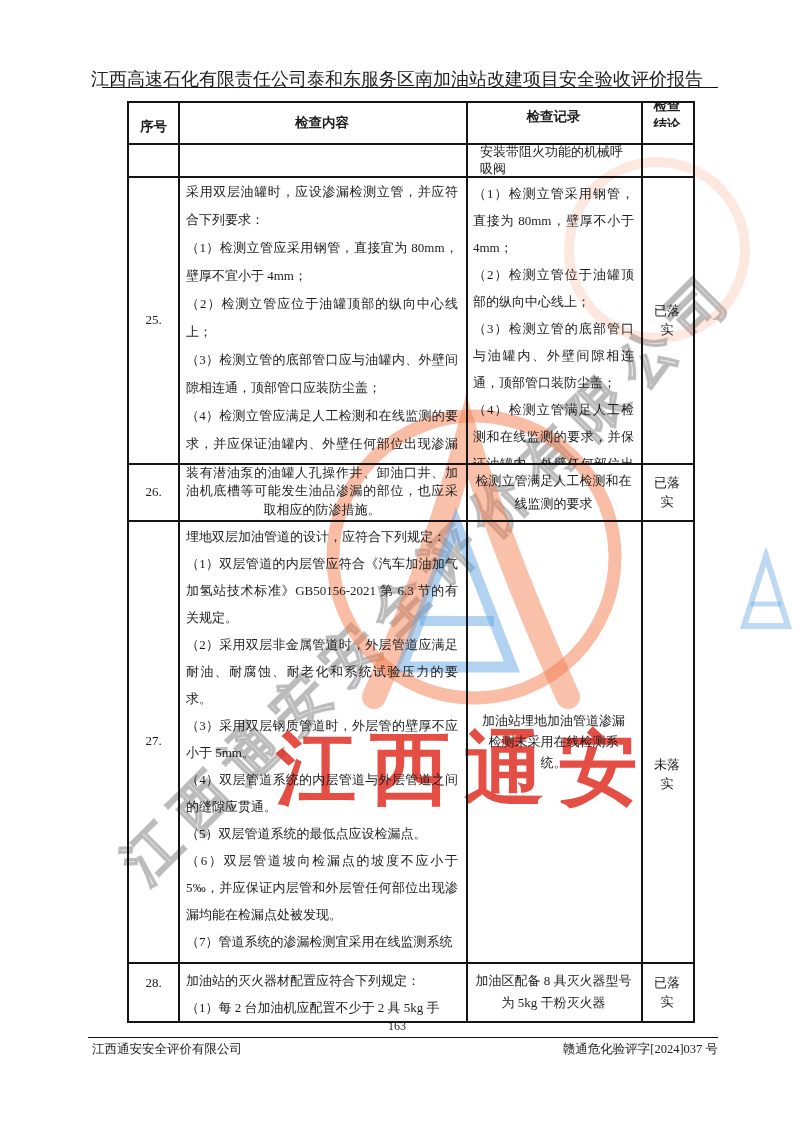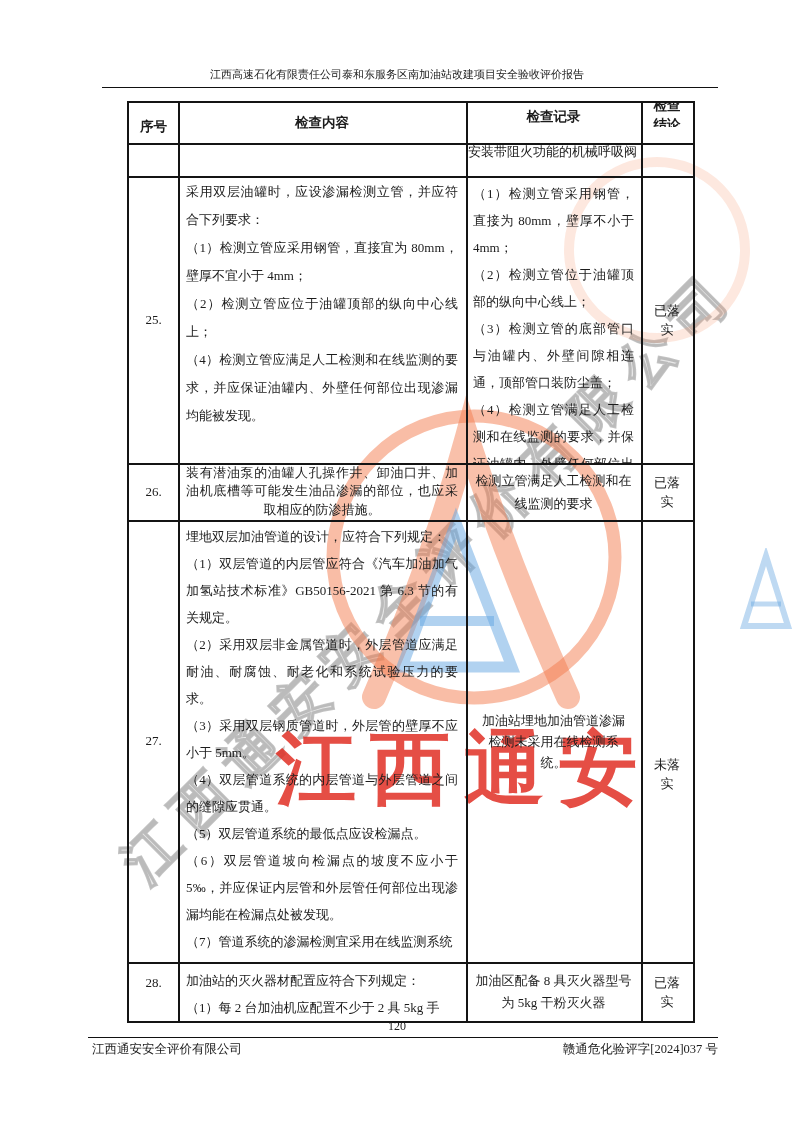--- a/index.html
+++ b/index.html
@@ -16,21 +16,21 @@
     -webkit-text-stroke:1.5px rgba(150,150,150,0.55);
     transform:rotate(-45deg);
   }
   .wm-red{
     z-index:1;left:276px;top:716px;
     font-size:80px;letter-spacing:14px;font-weight:600;
     color:rgba(225,47,36,0.85);
   }
   .wm-svg{position:absolute;z-index:0;pointer-events:none;}
   
-  .doc-title{position:absolute;top:67px;left:0;width:100%;text-align:center;font-size:11px;z-index:2;}
+  .doc-title{position:absolute;top:67px;left:0;width:100%;text-align:center;font-size:18px;z-index:2;}
   .title-rule{position:absolute;top:87px;left:102px;width:616px;border-top:1.5px solid #111;z-index:2;}
   
   .tbl{position:absolute;left:127px;top:101px;width:564px;height:918px;border:2px solid #141414;z-index:2;box-sizing:content-box;}
   .vline{position:absolute;top:0;bottom:0;width:1.5px;background:#141414;}
   .hline{position:absolute;left:0;right:0;height:1.5px;background:#141414;}
   .cell{position:absolute;box-sizing:border-box;overflow:hidden;font-size:13px;line-height:18px;}
   .cc{display:flex;align-items:center;justify-content:center;text-align:center;}
   .bold{font-weight:700;font-size:13.5px;}
   .narrow{width:32px;line-height:19px;}
   p.para{margin:0;}
@@ -82,27 +82,28 @@
     <div class="hline" style="top:417px;"></div>
     <div class="hline" style="top:859px;"></div>
 
     <div class="cell cc bold" style="left:0;top:4px;width:49px;height:40px;">序号</div>
     <div class="cell cc bold" style="left:49px;top:0;width:288px;height:40px;">检查内容</div>
     <div class="cell cc bold" style="left:337px;top:0;width:175px;height:28px;">检查记录</div>
     <div class="cell cc bold" style="left:512px;top:0;width:52px;height:24px;">
       <span class="narrow">检查结论</span>
     </div>
 
-    <div class="cell" style="left:337px;top:40px;width:175px;height:33px;padding:1px 2px;line-height:16.5px;">安装带阻火功能的机械呼吸阀</div>
+    <div class="cell" style="left:337px;top:40px;width:175px;height:33px;padding:1px 14px;line-height:16.5px;">安装带阻火功能的机械呼吸阀</div>
 
     <div class="cell cc" style="left:0;top:73px;width:49px;height:287px;">25.</div>
     <div class="cell loose28" style="left:49px;top:73px;width:288px;height:287px;padding:2px 8px 0;">
       <p class="para">采用双层油罐时，应设渗漏检测立管，并应符合下列要求：</p>
       <p class="para">（1）检测立管应采用钢管，直接宜为 80mm，壁厚不宜小于 4mm；</p>
       <p class="para">（2）检测立管应位于油罐顶部的纵向中心线上；</p>
+      <p class="para">（3）检测立管的底部管口应与油罐内、外壁间隙相连通，顶部管口应装防尘盖；</p>
       <p class="para tight">（4）检测立管应满足人工检测和在线监测的要求，并应保证油罐内、外壁任何部位出现渗漏均能被发现。</p>
     </div>
     <div class="cell loose27" style="left:337px;top:73px;width:175px;height:287px;padding:4px 7px 0;">
       <p class="para">（1）检测立管采用钢管，直接为 80mm，壁厚不小于 4mm；</p>
       <p class="para">（2）检测立管位于油罐顶部的纵向中心线上；</p>
       <p class="para">（3）检测立管的底部管口与油罐内、外壁间隙相连通，顶部管口装防尘盖；</p>
       <p class="para tight">（4）检测立管满足人工检测和在线监测的要求，并保证油罐内、外壁任何部位出现渗漏均能被发现</p>
     </div>
     <div class="cell cc" style="left:512px;top:73px;width:52px;height:287px;">
       <span class="narrow">已落实</span>
@@ -143,18 +144,18 @@
       <p class="para" style="line-height:27px;white-space:nowrap;">（1）每 2 台加油机应配置不少于 2 具 5kg 手</p>
     </div>
     <div class="cell cc" style="left:337px;top:859px;width:175px;height:59px;">
       <span style="line-height:22px;display:block;width:158px;text-align:center;">加油区配备 8 具灭火器型号为 5kg 干粉灭火器</span>
     </div>
     <div class="cell cc" style="left:512px;top:859px;width:52px;height:59px;">
       <span class="narrow">已落实</span>
     </div>
   </div>
 
-  <div class="pagenum">120</div>
+  <div class="pagenum">163</div>
   <div class="footer-rule"></div>
   <div class="footer-left">江西通安安全评价有限公司</div>
   <div class="footer-right">赣通危化验评字[2024]037 号</div>
 
 </div>
 
 </body></html>

